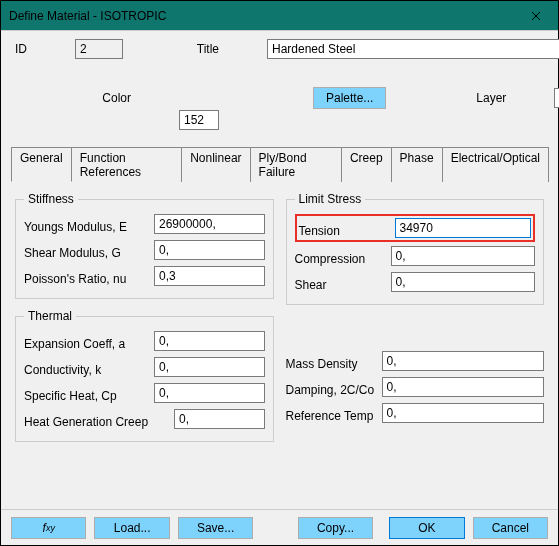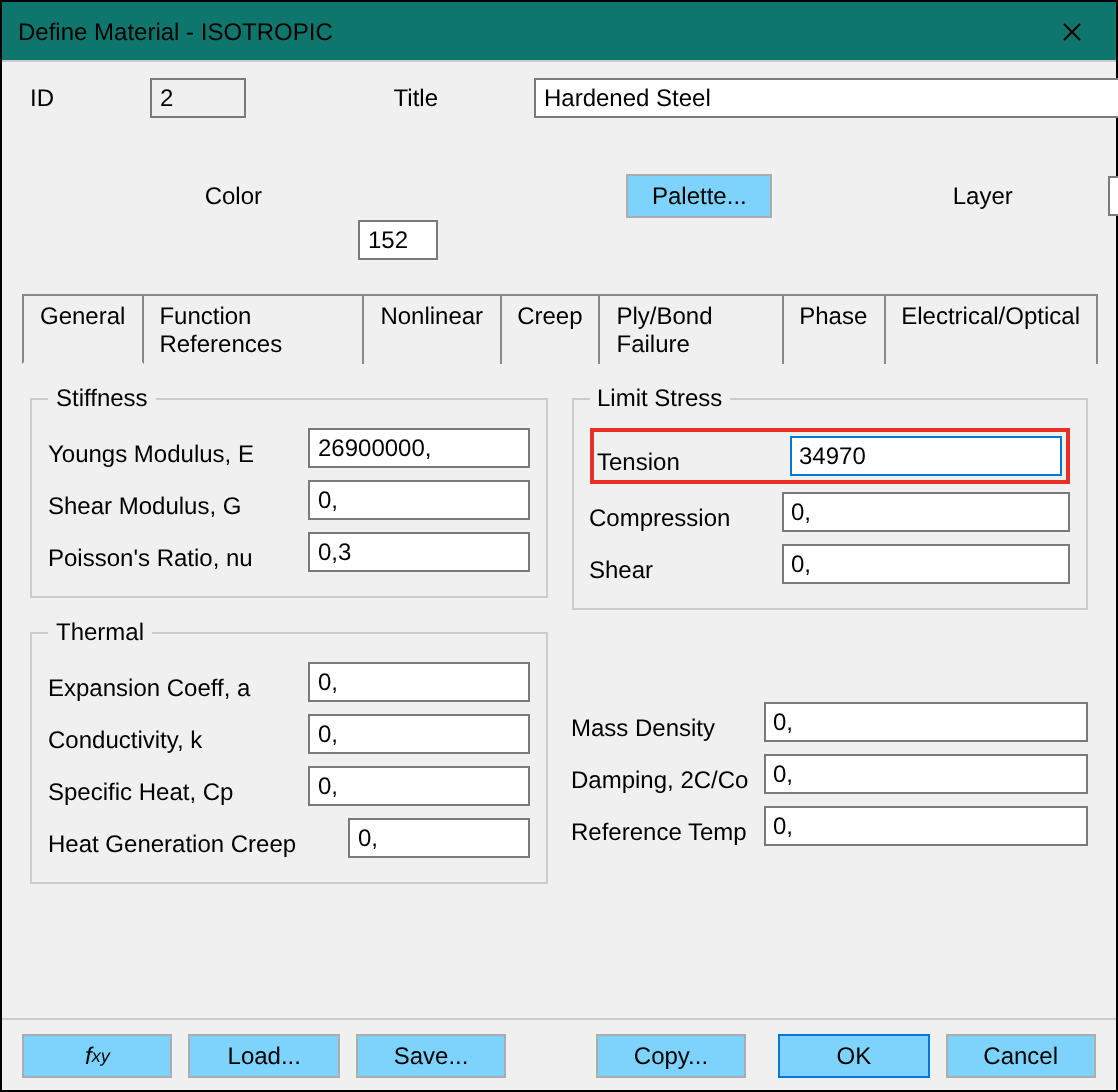--- a/index.html
+++ b/index.html
@@ -70,22 +70,22 @@
           <input class="txt" style="width: 60px;" value="1">
         </div>
       </div>
       <span class="btn btn-big">Material Type...</span>
     </div>
 
     <div class="tabs">
       <span class="tab active">General</span>
       <span class="tab">Function References</span>
       <span class="tab">Nonlinear</span>
+      <span class="tab">Ply/Bond Failure</span>
       <span class="tab">Creep</span>
-      <span class="tab">Ply/Bond Failure</span>
       <span class="tab">Phase</span>
       <span class="tab">Electrical/Optical</span>
     </div>
 
     <div class="tabpage">
       <div class="col">
         <fieldset>
           <legend>Stiffness</legend>
           <div class="frow">
               <span class="flbl">Youngs Modulus, E</span>

